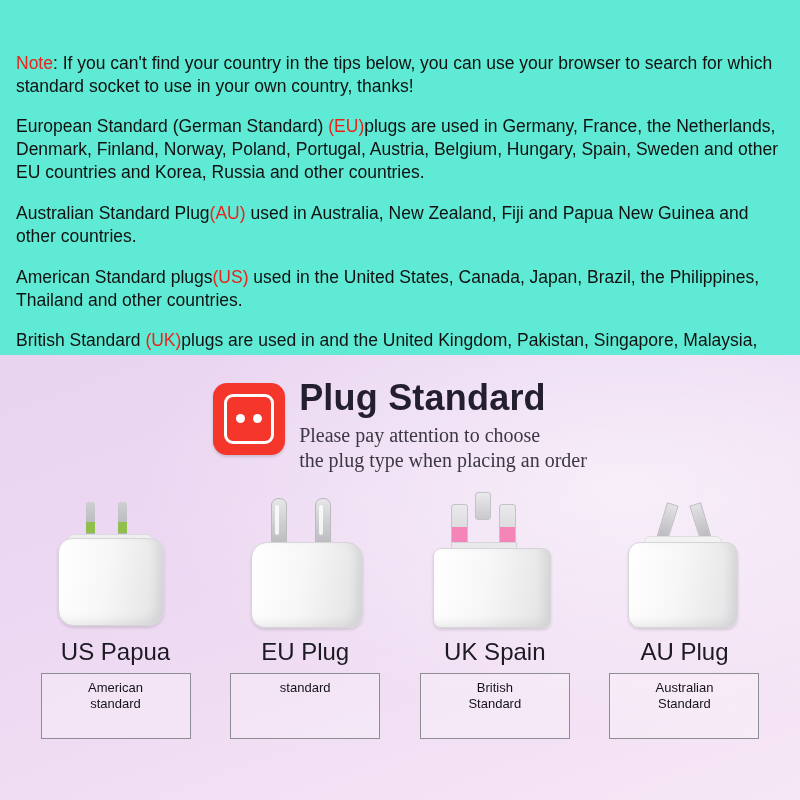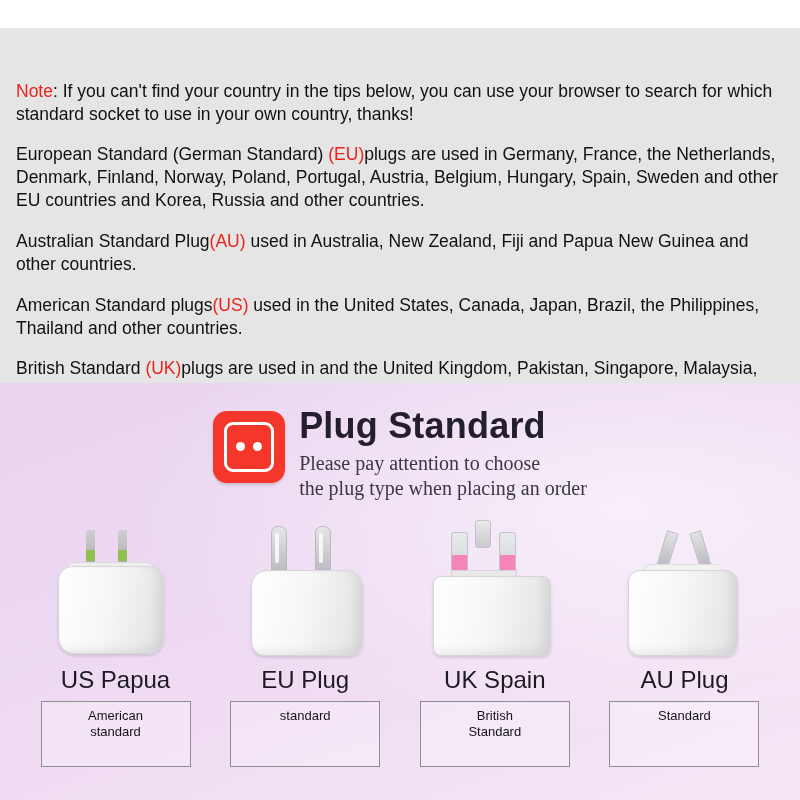--- a/index.html
+++ b/index.html
@@ -16,25 +16,24 @@
   .page {
     width: 800px;
     height: 800px;
     position: relative;
     display: flex;
     flex-direction: column;
   }
 
   
   .notes {
-    background: #e5e5e5;
+    background: #5eead4;
     padding: 34px 16px 10px 16px;
     box-sizing: border-box;
     height: 355px;
-    margin-top: 28px;
   }
   .note-block {
     font-size: 17.5px;
     line-height: 1.32;
     color: #111111;
     margin-bottom: 17px;
   }
   .note-block:last-child { margin-bottom: 0; }
   .kw-red {
     color: #e8241c;
@@ -357,19 +356,20 @@
 
       <div class="plug-col">
         <div class="plug-img">
           <div class="au-pin l"></div>
           <div class="au-pin r"></div>
           <div class="au-cap"></div>
           <div class="body-wh au-body"></div>
         </div>
         <div class="plug-name">AU Plug</div>
         <div class="plug-std">
+          <div>Australian</div>
           <div>Standard</div>
         </div>
       </div>
 
     </div>
   </div>
 </div>
 
 </body></html>

